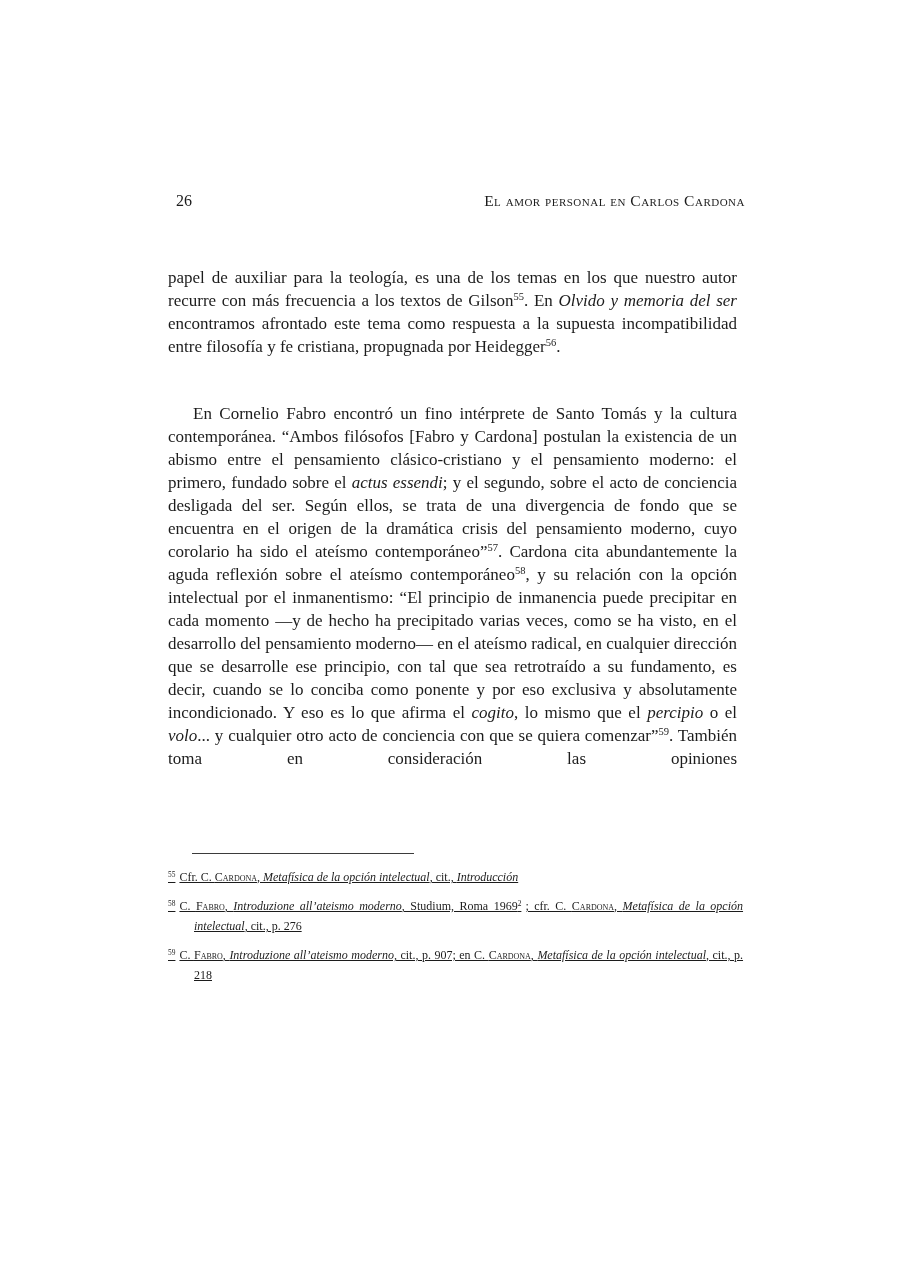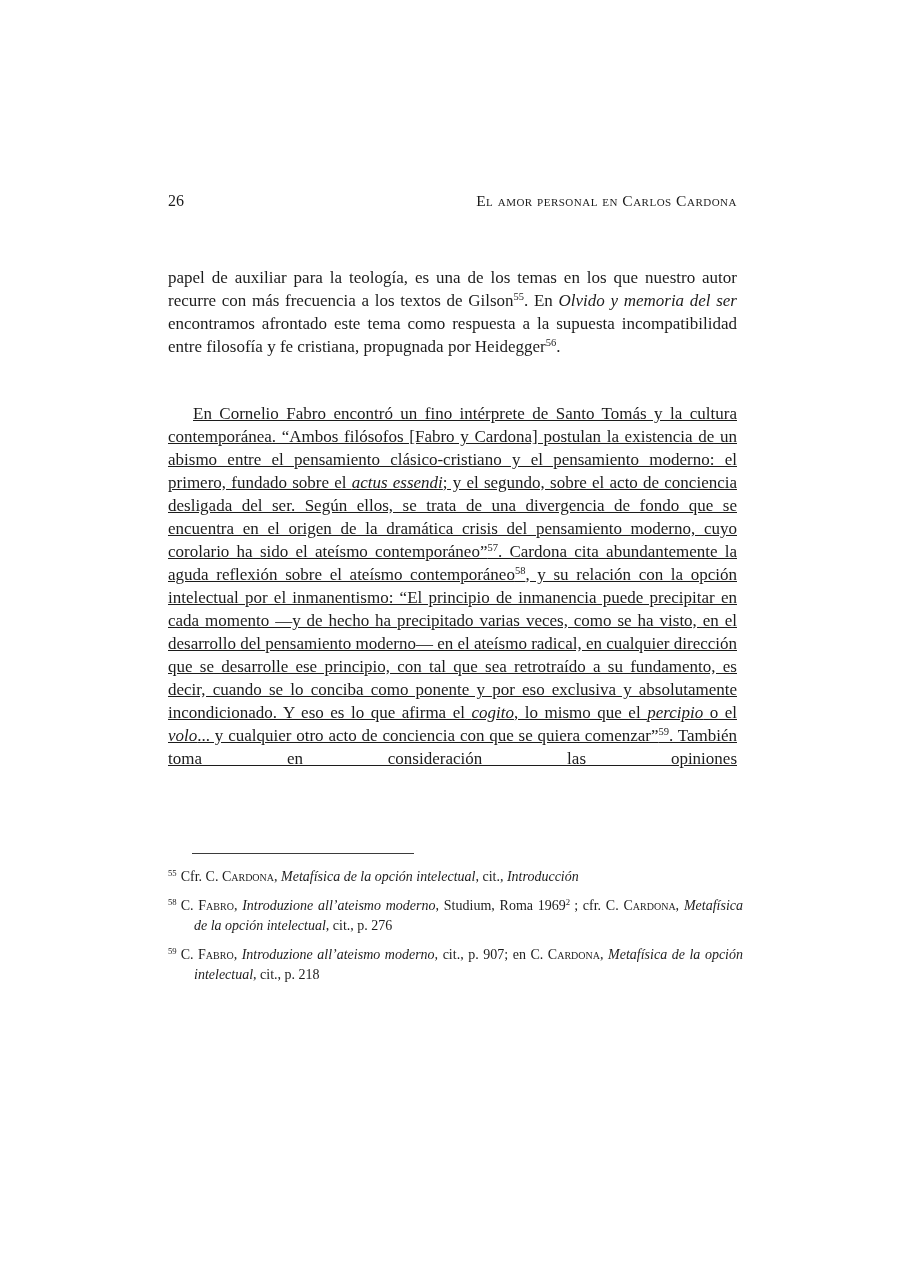--- a/index.html
+++ b/index.html
@@ -6,39 +6,39 @@
   .page{
     position:relative;
     width:905px;height:1280px;
     background:#ffffff;
     font-family:"Liberation Serif", serif;
     color:#1c1c1c;
     overflow:hidden;
     margin:0 auto;
   }
   .header{
-    position:absolute;top:192px;left:168px;width:569px;
+    position:absolute;top:192px;left:176px;width:569px;
     display:flex;justify-content:space-between;align-items:baseline;
   }
   .pagenum{font-size:16px;}
   .running{font-size:15.5px;font-variant:small-caps;letter-spacing:0.5px;}
   .bodytext{
     position:absolute;top:266px;left:168px;width:569px;
     font-size:17px;line-height:23px;
     text-align:justify;
     hyphens:none;
   }
   .para{margin:0;}
-  .para-2{margin-top:44px;text-indent:25px;text-align-last:justify;text-decoration:underline;}
+  .para-2{margin-top:44px;text-indent:25px;text-align-last:justify;}
   .it{font-style:italic;}
   .sc{font-variant:small-caps;text-align:center;}
   sup{font-size:62%;line-height:0;vertical-align:baseline;position:relative;top:-0.55em;}
   .footnotes{
     position:absolute;top:853px;left:168px;width:575px;
-    font-size:14px;line-height:20px;text-align:justify;
+    font-size:12px;line-height:20px;text-align:justify;text-decoration:underline;
   }
   .fnrule{width:222px;margin-left:24px;border-top:1.5px solid #3b3b3b;height:0;}
   .fn{margin-top:9px;padding-left:26px;text-indent:-26px;}
   .fnrule + .fn{margin-top:13px;}
   .fn sup{margin-right:4px;}
 </style>
 </head>
 <body>
 
 <div class="page">

